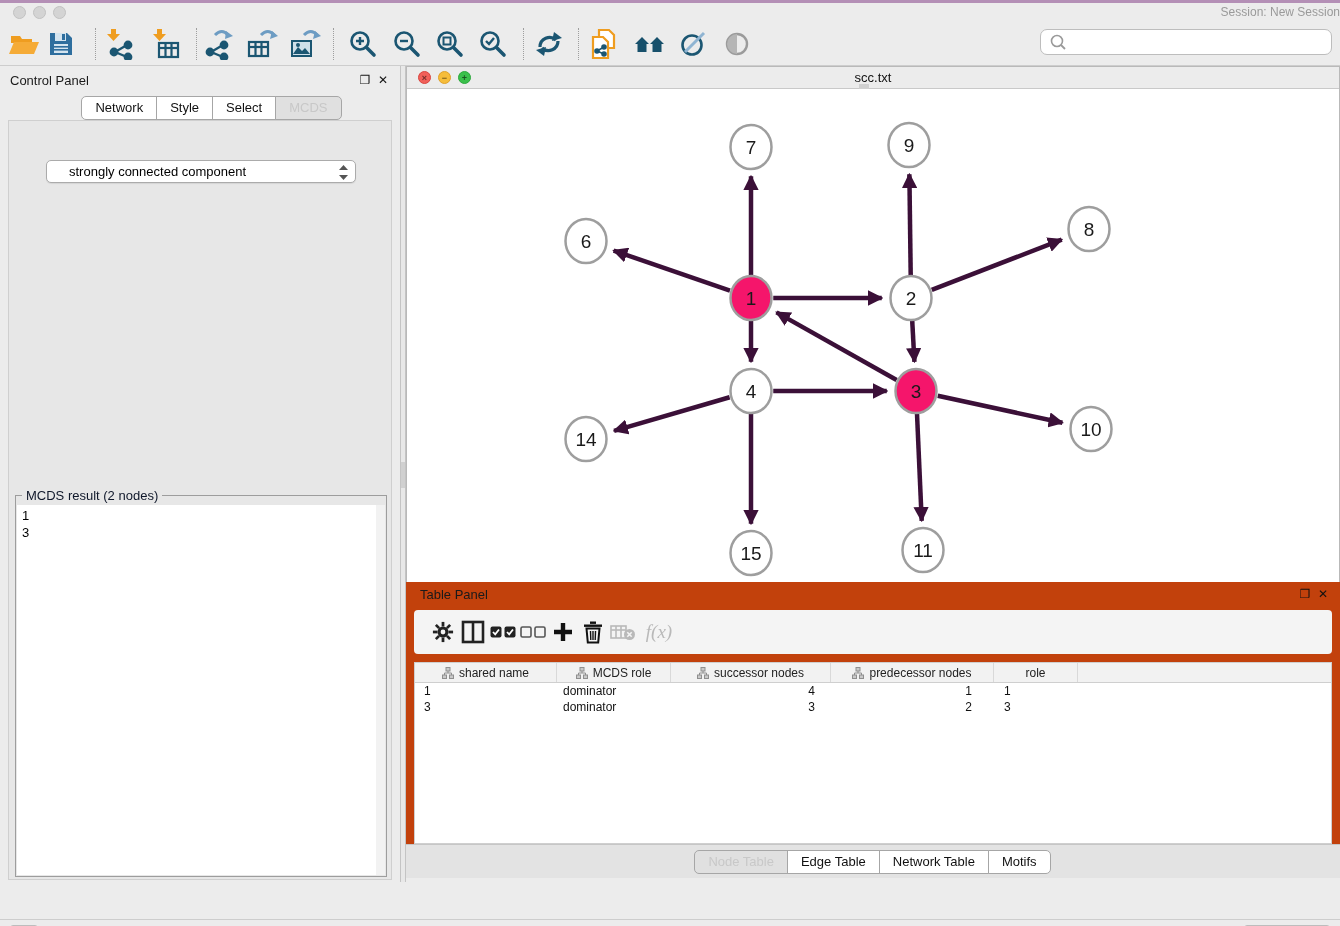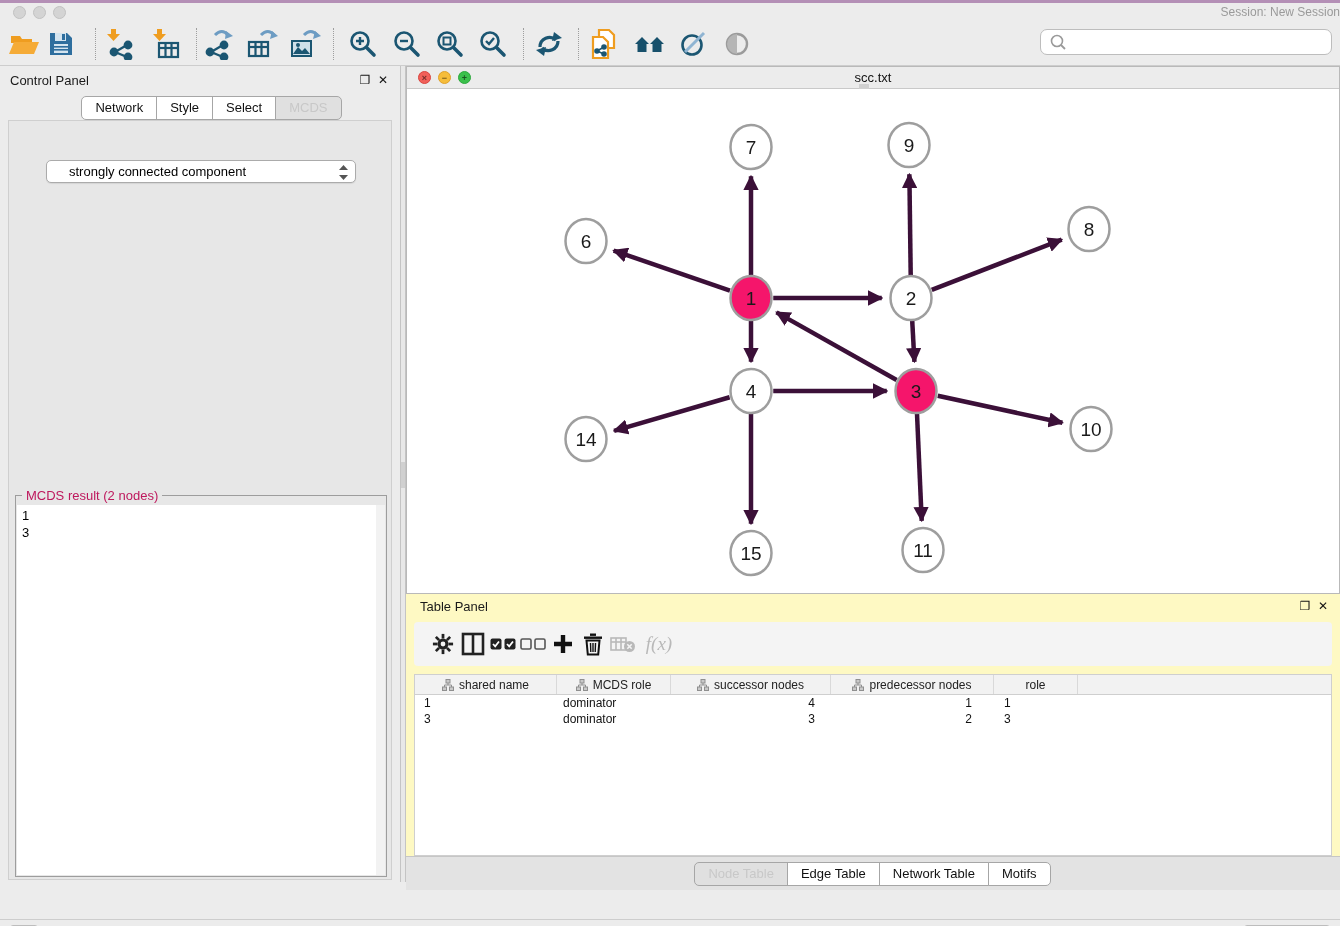--- a/index.html
+++ b/index.html
@@ -44,42 +44,42 @@
   .dropdown { position:absolute; left:37px; top:39px; width:310px; height:23px; background:#fff;
     border:1px solid #ababab; border-radius:5px; display:flex; align-items:center; font-size:13px;
     padding-left:22px; box-shadow:0 1px 1px rgba(0,0,0,.08); }
   .dd-stepper { position:absolute; right:7px; top:4px; }
   .btn-row { position:absolute; left:0; top:71px; width:100%; display:flex; justify-content:center; gap:14px; }
   .mac-btn { background:#fff; border:1px solid #a6a6a6; border-radius:5px; font-size:13px;
     padding:3px 13px 4px; color:#111; box-shadow:0 1px 1px rgba(0,0,0,.06); }
   .result-group { position:absolute; left:6px; top:374px; width:372px; height:382px;
     border:1px solid #9d9d9d; }
   .result-legend { position:absolute; left:6px; top:-8px; background:#e7e7e7; padding:0 4px;
-    font-size:13px; color:#be185d; }
+    font-size:13px; color:#0f172a; }
   .result-area { position:absolute; left:1px; top:9px; right:1px; bottom:1px; background:#fff;
     font-size:13px; line-height:17px; padding:2px 5px; overflow:hidden; }
   .result-scroll { position:absolute; right:1px; top:9px; width:9px; bottom:1px; background:#f2f2f2; }
   
   .v-split { position:absolute; left:400px; top:66px; width:6px; height:816px; background:#e8e8e8;
     border-left:1px solid #c4c4c4; border-right:1px solid #c4c4c4; }
   .v-grip { position:absolute; left:0; top:396px; width:4px; height:26px; background:#d0d0d0; }
   .h-grip { position:absolute; left:452px; top:-5px; width:10px; height:5px; background:#d0d0d0; }
   
   .net-window { position:absolute; left:406px; top:66px; width:934px; height:528px;
     border:1px solid #b9b9b9; background:#fff; }
   .net-titlebar { position:relative; height:22px; background:#ececec; border-bottom:1px solid #c9c9c9; }
   .net-title { position:absolute; left:0; right:0; top:3px; text-align:center; font-size:13px; color:#111; }
   .tl { position:absolute; top:4px; width:13px; height:13px; border-radius:50%; font-size:9px;
     font-weight:bold; color:rgba(0,0,0,.55); text-align:center; line-height:12px; padding:0; border:none; }
   .tl-red { background:#f1605a; border:1px solid #d8453f; }
   .tl-yel { background:#f6bd3b; border:1px solid #dfa22c; }
   .tl-grn { background:#3ac04b; border:1px solid #2da83d; }
   .net-canvas { position:relative; width:932px; height:504px; background:#fff; }
   
-  .table-panel { position:absolute; left:406px; top:594px; width:934px; height:296px; background:#fef9c3; }
+  .table-panel { position:absolute; left:406px; top:582px; width:934px; height:296px; background:#c2410c; }
   .tp-toolbar { position:absolute; left:8px; top:28px; width:918px; height:44px; background:#f4f4f4;
     border-radius:4px; display:flex; align-items:center; padding-left:14px; }
   .tpico { background:none; border:none; width:30px; height:30px; display:flex;
     align-items:center; justify-content:center; padding:0; }
   .fx { font-family:"Liberation Serif", serif; font-style:italic; font-size:19px; color:#b9b9b9; }
   .grid-table { position:absolute; left:8px; top:80px; width:918px; height:182px; background:#fff;
     border:1px solid #cfcfcf; overflow:hidden; }
   .gt-header { display:flex; height:20px; background:#f2f2f2; border-bottom:1px solid #cfcfcf; }
   .gt-hcell { display:flex; align-items:center; justify-content:center; gap:5px;
     font-size:12px; color:#222; border-right:1px solid #d9d9d9; height:100%; }

